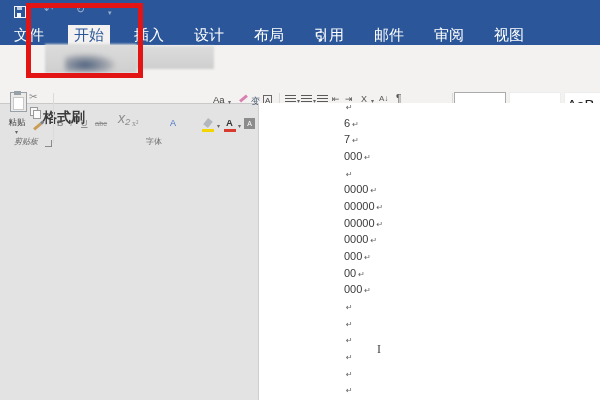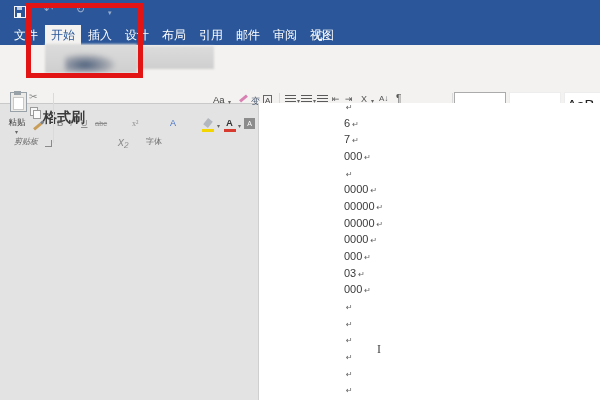--- a/index.html
+++ b/index.html
@@ -11,21 +11,21 @@
   
   .titlebar{left:0;top:0;width:600px;height:25px;background:#2b579a;}
   .save-icon{left:14px;top:6px;width:10px;height:10px;border:1px solid rgba(255,255,255,.95);}
   .save-icon i{position:absolute;left:2px;bottom:0;width:4px;height:4px;background:rgba(255,255,255,.95);}
   .save-icon b{position:absolute;left:2px;top:0;width:5px;height:3px;background:rgba(255,255,255,.7);}
   .qat{color:#fff;opacity:.5;font-size:11px;line-height:11px;}
   .win-title{left:455px;top:6px;width:145px;text-align:center;color:#fff;font-size:10.5px;}
 
   
   .tabsrow{left:0;top:25px;width:600px;height:20px;background:#2b579a;display:flex;align-items:stretch;padding-left:8px;box-sizing:border-box;}
-  .tab{color:#fff;font-size:12px;line-height:20px;padding:0 6px;margin-right:1px;white-space:nowrap;}
+  .tab{color:#fff;font-size:15px;line-height:20px;padding:0 6px;margin-right:18px;white-space:nowrap;}
   .tab.active{background:#f3f2f1;color:#2b579a;}
   .tellme{left:316px;top:25px;height:20px;display:flex;align-items:center;color:rgba(255,255,255,.78);font-size:10px;white-space:nowrap;}
   .bulb{width:7px;height:7px;border:1px solid rgba(255,255,255,.8);border-radius:50%;position:relative;margin-right:5px;}
   .bulb i{position:absolute;left:2px;top:7px;width:3px;height:2px;background:rgba(255,255,255,.8);}
 
   
   .ribbon{left:0;top:45px;width:600px;height:58px;background:#f3f2f1;border-bottom:1px solid #c9c9c9;box-sizing:content-box;}
   .vsep{width:1px;background:#dadada;top:48px;height:50px;}
   .grouplabel{font-size:8px;color:#6b6b6b;text-align:center;top:91px;}
   .launcher{width:6px;height:6px;border-right:1px solid #8a8a8a;border-bottom:1px solid #8a8a8a;top:95px;}
@@ -128,21 +128,21 @@
       </span>
     <span class="abs" style="left:43px;top:64px;font-size:14px;color:#3a3a3a;white-space:nowrap;font-weight:bold;">格式刷</span>
     <div class="abs grouplabel" style="left:4px;width:44px;font-style:italic;">剪贴板</div>
     <span class="abs launcher" style="left:45px;"></span>
     <div class="abs vsep" style="left:53px;"></div>
 
     <span class="abs ic faint" style="left:57px;top:74px;font-size:9px;font-weight:bold;">B</span>
     <span class="abs ic faint" style="left:70px;top:74px;font-size:9px;font-style:italic;">I</span>
     <span class="abs ic faint ubar" style="left:81px;top:74px;font-size:9px;">U</span>
     <span class="abs ic faint" style="left:95px;top:75px;font-size:7.5px;text-decoration:line-through;">abc</span>
-    <span class="abs ic faint" style="left:118px;top:91px;font-size:12px;font-style:italic;">x₂</span>
+    <span class="abs ic faint" style="left:118px;top:66px;font-size:14px;font-style:italic;">x₂</span>
     <span class="abs ic faint" style="left:132px;top:75px;font-size:8px;font-family:Liberation Serif, serif;">x²</span>
     <span class="abs" style="left:170px;top:73px;font-size:9px;color:#4472c4;">A</span>
     <span class="abs pen" style="left:205px;top:74px;"></span>
     <span class="abs ybar" style="left:202px;top:84px;"></span>
     <span class="abs caret" style="left:217px;top:78px;">▾</span>
     <span class="abs ic" style="left:226px;top:73px;font-size:9.5px;font-weight:bold;color:#333;">A</span>
     <span class="abs rbar" style="left:224px;top:84px;"></span>
     <span class="abs caret" style="left:238px;top:78px;">▾</span>
     <span class="abs shadebox" style="left:244px;top:73px;">A</span>
     <span class="abs circchar" style="left:258px;top:73px;">字</span>
@@ -207,21 +207,21 @@
         <div class="dline"><span></span><span class="pmark">↵</span></div>
         <div class="dline"><span>6</span><span class="pmark">↵</span></div>
         <div class="dline"><span>7</span><span class="pmark">↵</span></div>
         <div class="dline"><span>000</span><span class="pmark">↵</span></div>
         <div class="dline"><span></span><span class="pmark">↵</span></div>
         <div class="dline"><span>0000</span><span class="pmark">↵</span></div>
         <div class="dline"><span>00000</span><span class="pmark">↵</span></div>
         <div class="dline"><span>00000</span><span class="pmark">↵</span></div>
         <div class="dline"><span>0000</span><span class="pmark">↵</span></div>
         <div class="dline"><span>000</span><span class="pmark">↵</span></div>
-        <div class="dline"><span>03</span><span class="pmark">↵</span></div>
+        <div class="dline"><span>00</span><span class="pmark">↵</span></div>
         <div class="dline"><span>000</span><span class="pmark">↵</span></div>
         <div class="dline"><span></span><span class="pmark">↵</span></div>
         <div class="dline"><span></span><span class="pmark">↵</span></div>
         <div class="dline"><span></span><span class="pmark">↵</span></div>
         <div class="dline"><span></span><span class="pmark">↵</span></div>
         <div class="dline"><span></span><span class="pmark">↵</span></div>
         <div class="dline"><span></span><span class="pmark">↵</span></div>
         <div class="dline"><span>2121200</span></div>
       </div>
     <span class="abs ibeam">I</span>

